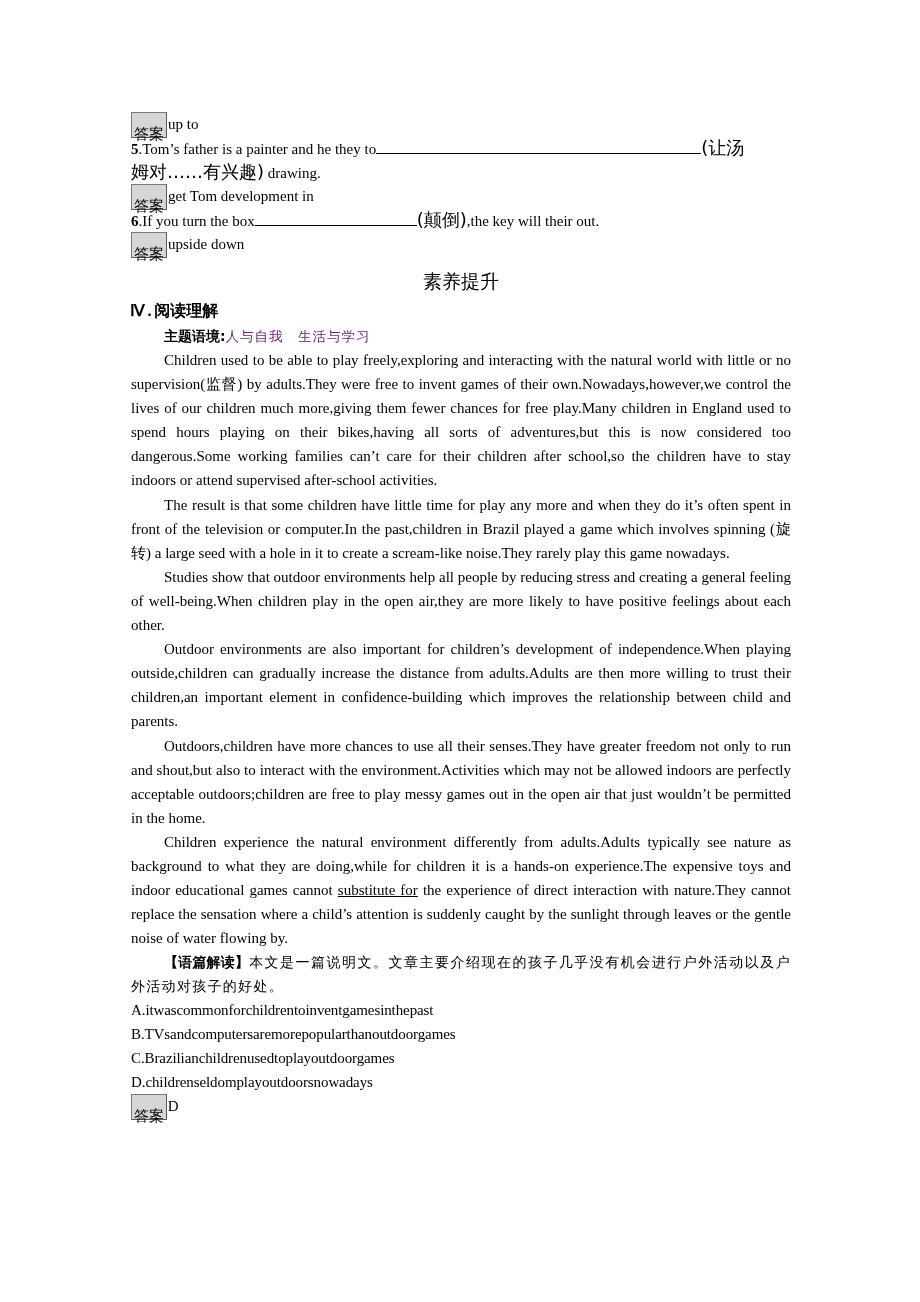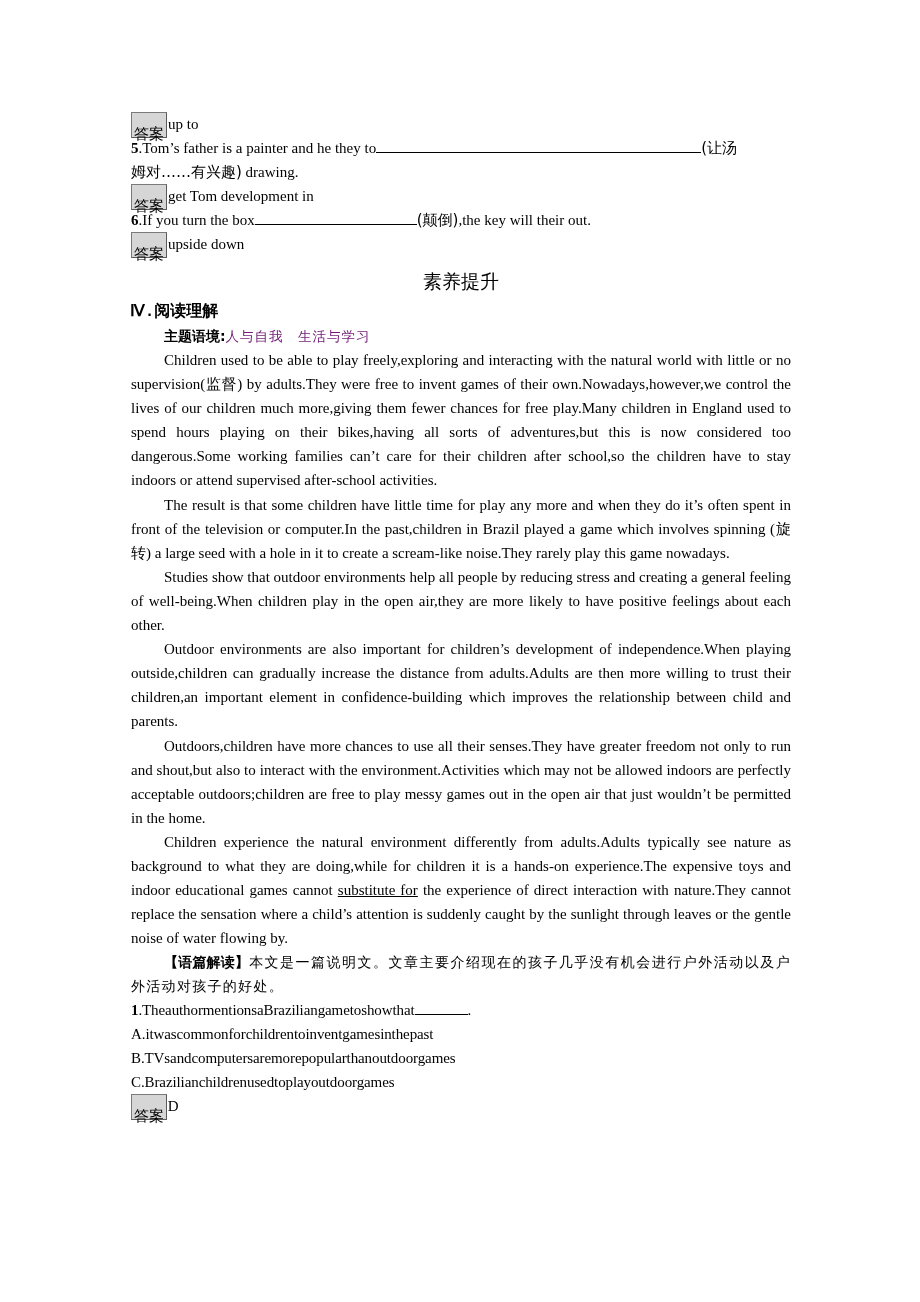--- a/index.html
+++ b/index.html
@@ -95,21 +95,21 @@
     .analysis-label {
       font-family: "DejaVu Sans", sans-serif;
       font-weight: bold;
       letter-spacing: 0;
     }
     .question {
       line-height: 24px;
       font-size: 15px;
       letter-spacing: -0.1px;
     }
-    .cn { font-family: "DejaVu Sans", sans-serif; font-size: 15px; }
+    .cn { font-family: "DejaVu Sans", sans-serif; font-size: 18px; }
   </style>
 </head>
 <body>
 
 <div class="page">
 
   <div class="line">
     <span class="answer-badge">答案</span><span>up to</span>
   </div>
 
@@ -144,24 +144,22 @@
     <div class="para">Outdoor environments are also important for children’s development of independence.When playing outside,children can gradually increase the distance from adults.Adults are then more willing to trust their children,an important element in confidence-building which improves the relationship between child and parents.</div>
     <div class="para">Outdoors,children have more chances to use all their senses.They have greater freedom not only to run and shout,but also to interact with the environment.Activities which may not be allowed indoors are perfectly acceptable outdoors;children are free to play messy games out in the open air that just wouldn’t be permitted in the home.</div>
     <div class="para"><span>Children experience the natural environment differently from adults.Adults typically see nature as background to what they are doing,while for children it is a hands-on experience.The expensive toys and indoor educational games cannot </span><span class="underline">substitute for</span><span> the experience of direct interaction with nature.They cannot replace the sensation where a child’s attention is suddenly caught by the sunlight through leaves or the gentle noise of water flowing by.</span></div>
   </div>
 
   <div class="analysis">
     <span class="analysis-label">【语篇解读】</span><span>本文是一篇说明文。文章主要介绍现在的孩子几乎没有机会进行户外活动以及户外活动对孩子的好处。</span>
   </div>
 
   <div class="question">
-    <div class="line">
-      <span class="qnum">1</span><span>.TheauthormentionsaBraziliangametoshowthat</span><span class="blank blank-short"></span><span>.</span>
-    </div>
     <div class="line">A.itwascommonforchildrentoinventgamesinthepast</div>
     <div class="line">B.TVsandcomputersaremorepopularthanoutdoorgames</div>
     <div class="line">C.Brazilianchildrenusedtoplayoutdoorgames</div>
+    <div class="line">D.childrenseldomplayoutdoorsnowadays</div>
     <div class="line">
       <span class="answer-badge">答案</span><span>D</span>
     </div>
   </div>
 
 </div>
 
 </body></html>

